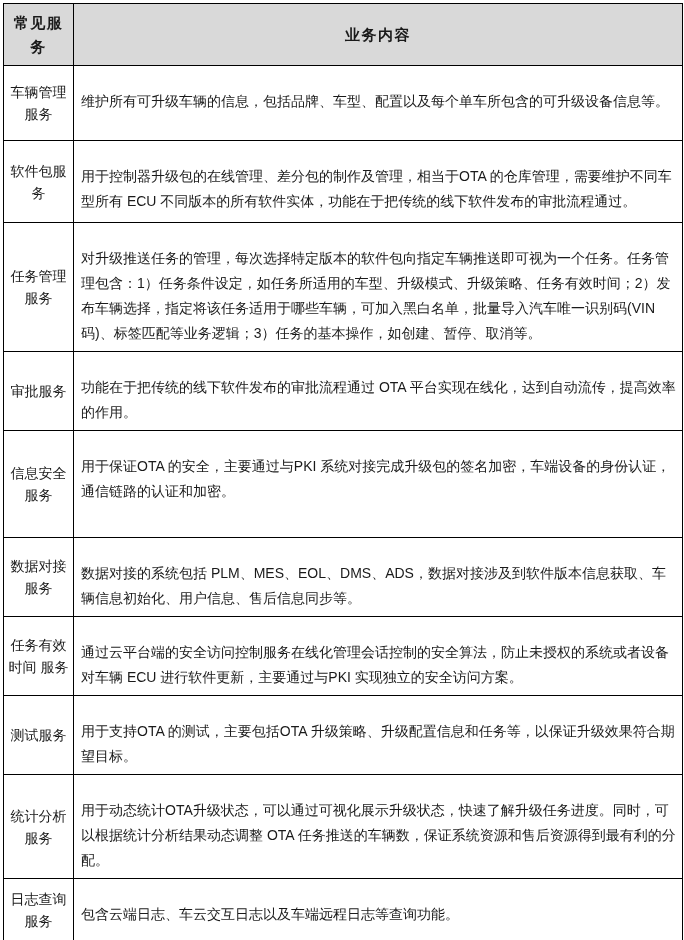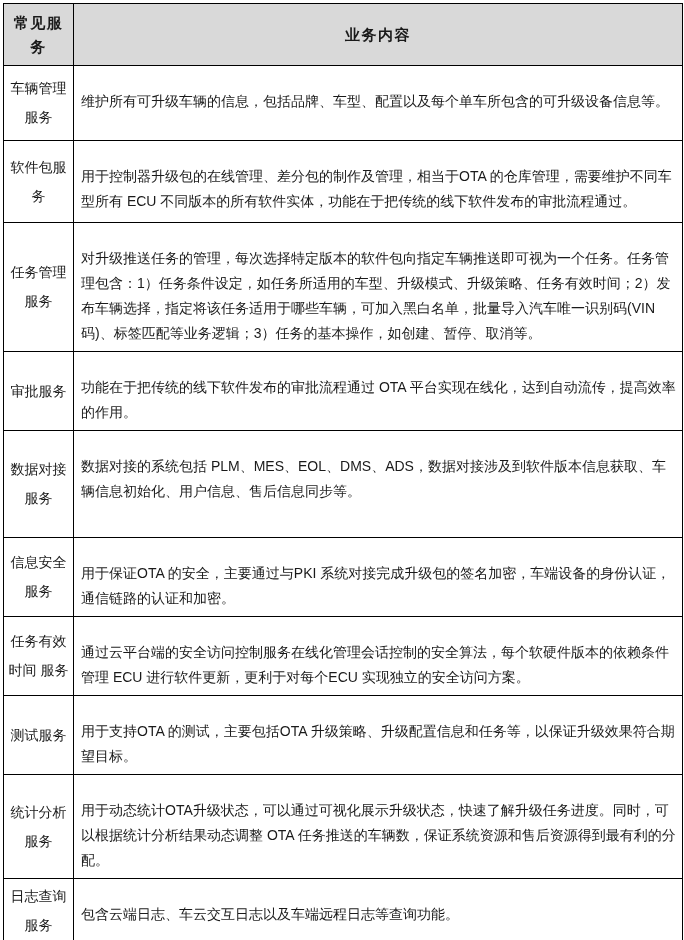--- a/index.html
+++ b/index.html
@@ -31,21 +31,21 @@
     font-weight:bold;
     letter-spacing:1.5px;
     text-align:center;
     vertical-align:middle;
     height:62px;
     padding:2px;
     line-height:24px;
   }
   td.service{
     font-size:14px;
-    line-height:29px;
+    line-height:22px;
     text-align:center;
     vertical-align:middle;
     padding:3px 2px;
     word-break:break-all;
   }
   td.content{
     font-size:14px;
     line-height:25px;
     text-align:left;
     vertical-align:top;
@@ -97,32 +97,32 @@
     <td class="service">任务管理服务</td>
     <td class="content">对升级推送任务的管理，每次选择特定版本的软件包向指定车辆推送即可视为一个任务。任务管理包含：1）任务条件设定，如任务所适用的车型、升级模式、升级策略、任务有效时间；2）发布车辆选择，指定将该任务适用于哪些车辆，可加入黑白名单，批量导入汽车唯一识别码(VIN 码)、标签匹配等业务逻辑；3）任务的基本操作，如创建、暂停、取消等。</td>
   </tr>
 
   <tr>
     <td class="service">审批服务</td>
     <td class="content">功能在于把传统的线下软件发布的审批流程通过 OTA 平台实现在线化，达到自动流传，提高效率的作用。</td>
   </tr>
 
   <tr>
+    <td class="service">信息安全服务</td>
+    <td class="content">用于保证OTA 的安全，主要通过与PKI 系统对接完成升级包的签名加密，车端设备的身份认证，通信链路的认证和加密。</td>
+  </tr>
+
+  <tr>
     <td class="service">数据对接服务</td>
     <td class="content">数据对接的系统包括 PLM、MES、EOL、DMS、ADS，数据对接涉及到软件版本信息获取、车辆信息初始化、用户信息、售后信息同步等。</td>
   </tr>
 
   <tr>
-    <td class="service">信息安全服务</td>
-    <td class="content">用于保证OTA 的安全，主要通过与PKI 系统对接完成升级包的签名加密，车端设备的身份认证，通信链路的认证和加密。</td>
-  </tr>
-
-  <tr>
     <td class="service">任务有效时间 服务</td>
-    <td class="content">通过云平台端的安全访问控制服务在线化管理会话控制的安全算法，每个软硬件版本的依赖条件管理 ECU 进行软件更新，更利于对每个ECU 实现独立的安全访问方案。</td>
+    <td class="content">通过云平台端的安全访问控制服务在线化管理会话控制的安全算法，防止未授权的系统或者设备对车辆 ECU 进行软件更新，主要通过与PKI 实现独立的安全访问方案。</td>
   </tr>
 
   <tr>
     <td class="service">测试服务</td>
     <td class="content">用于支持OTA 的测试，主要包括OTA 升级策略、升级配置信息和任务等，以保证升级效果符合期望目标。</td>
   </tr>
 
   <tr>
     <td class="service">统计分析服务</td>
     <td class="content">用于动态统计OTA升级状态，可以通过可视化展示升级状态，快速了解升级任务进度。同时，可以根据统计分析结果动态调整 OTA 任务推送的车辆数，保证系统资源和售后资源得到最有利的分配。</td>

